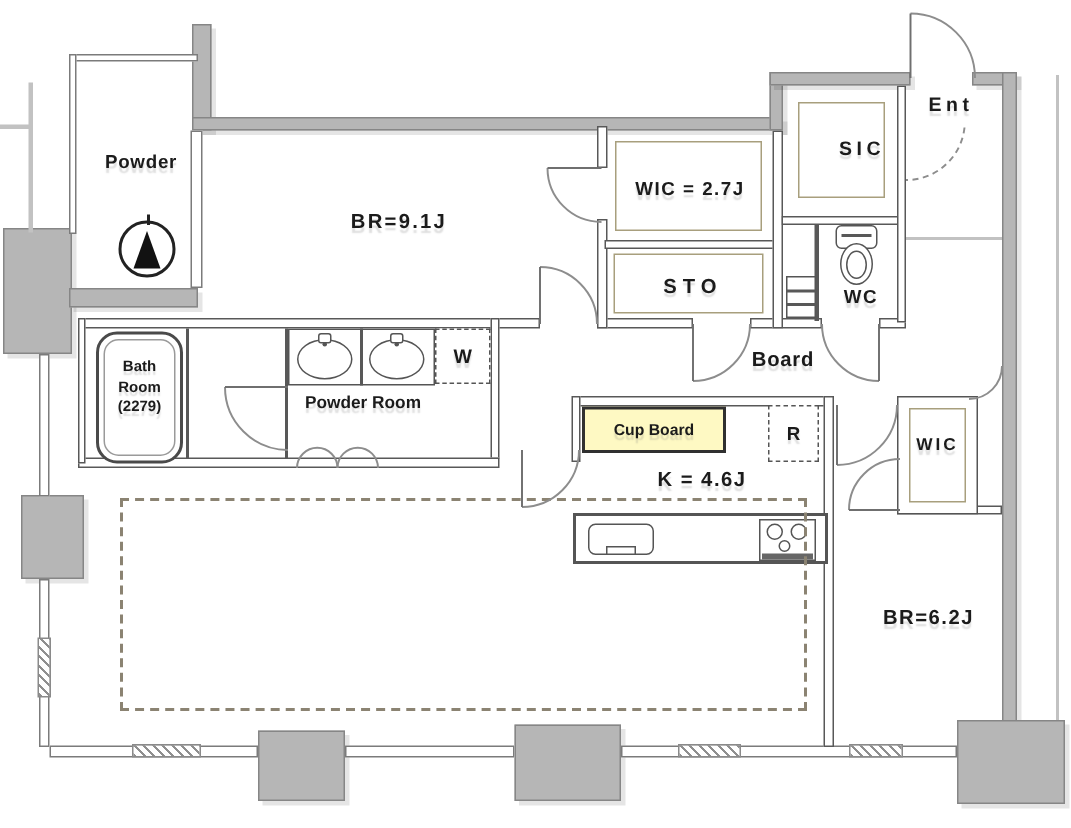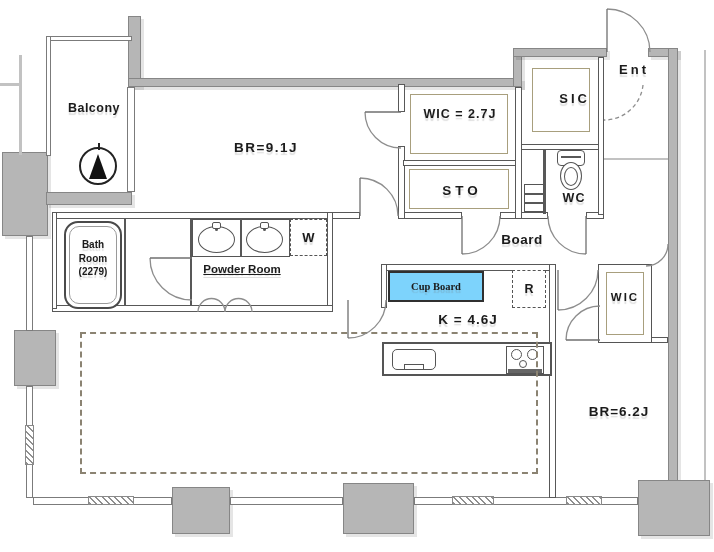--- a/index.html
+++ b/index.html
@@ -2,22 +2,22 @@
 <html><head>
 <meta charset="utf-8">
 <style>
   html,body{margin:0;padding:0;background:#fff;}
   .plan{position:relative;width:714px;height:552px;background:#ffffff;overflow:hidden;
         font-family:"Liberation Sans","DejaVu Sans",sans-serif;}
   .gw{position:absolute;background:#b6b6b6;border:1px solid #868686;box-sizing:border-box;
       box-shadow:3px 3px 0 rgba(0,0,0,0.10);}
   .iw{position:absolute;background:#fff;border:1.5px solid #585858;box-sizing:border-box;}
   .box{position:absolute;background:#fff;border:1.5px solid #555;box-sizing:border-box;}
-  .box2{position:absolute;background:#7dd3fc;border:2.4px solid #303030;box-sizing:border-box;
-        display:flex;align-items:center;justify-content:center;font-family:Liberation Serif, serif;}
+  .box2{position:absolute;background:#fef9c3;border:2.4px solid #303030;box-sizing:border-box;
+        display:flex;align-items:center;justify-content:center;}
   .ln{position:absolute;background:#585858;}
   .lnl{position:absolute;background:#c2c2c2;}
   .win{position:absolute;background:#fff;border:1px solid #7b7b7b;box-sizing:border-box;}
   .hatch{position:absolute;border:1px solid #8a8a8a;box-sizing:border-box;
          background:repeating-linear-gradient(45deg,#8f8f8f 0 1.5px,#fff 1.5px 4.5px);}
   .dashbox{position:absolute;background:#fff;border:1.6px dashed #555;box-sizing:border-box;
            display:flex;align-items:center;justify-content:center;}
   .tanbox{position:absolute;border:1.2px solid #a89f7d;box-sizing:border-box;background:transparent;}
   .lddash{position:absolute;border:2px dashed #8b8372;box-sizing:border-box;}
   .lbl{position:absolute;font-weight:bold;color:#1b1b1b;text-align:center;white-space:nowrap;
@@ -173,26 +173,26 @@
       <path d="M 607,52 L 607,9"></path>
       <path d="M 462,216 L 462,254"></path>
       <path d="M 586,216 L 586,254"></path>
       <path d="M 348,300 L 348,338"></path>
       <path d="M 558,270 L 558,310"></path>
       <path d="M 600,340 L 566,340"></path>
       <path d="M 192,258 L 150,258"></path>
     </g>
   </svg>
 
-  <div class="lbl" style="left:52px;top:101px;width:84px;font-size:12.5px;letter-spacing:0.5px;">Balcony</div>
+  <div class="lbl" style="left:52px;top:101px;width:84px;font-size:12.5px;letter-spacing:0.5px;">Powder</div>
   <div class="lbl" style="left:214px;top:140px;width:104px;font-size:13.5px;letter-spacing:1.5px;">BR=9.1J</div>
-  <div class="lbl" style="left:408px;top:107px;width:104px;font-size:12.5px;letter-spacing:1px;">WIC = 2.7J</div>
+  <div class="lbl" style="left:408px;top:119px;width:104px;font-size:12.5px;letter-spacing:1px;">WIC = 2.7J</div>
   <div class="lbl" style="left:432px;top:183px;width:60px;font-size:13.5px;letter-spacing:4px;">STO</div>
   <div class="lbl" style="left:540px;top:91px;width:50px;font-size:13px;letter-spacing:3px;text-align:right;">SIC</div>
   <div class="lbl" style="left:606px;top:62px;width:56px;font-size:13px;letter-spacing:3px;">Ent</div>
   <div class="lbl" style="left:554px;top:191px;width:40px;font-size:12.5px;letter-spacing:1px;">WC</div>
   <div class="lbl" style="left:494px;top:232px;width:56px;font-size:13.5px;letter-spacing:0.5px;">Board</div>
-  <div class="lbl" style="left:194px;top:263px;width:96px;font-size:11.5px;text-decoration:underline;">Powder Room</div>
+  <div class="lbl" style="left:194px;top:263px;width:96px;font-size:11.5px;">Powder Room</div>
   <div class="lbl" style="left:424px;top:312px;width:88px;font-size:13.5px;letter-spacing:1px;">K = 4.6J</div>
   <div class="lbl" style="left:598px;top:291px;width:54px;font-size:11.5px;letter-spacing:2px;">WIC</div>
   <div class="lbl" style="left:574px;top:404px;width:90px;font-size:13.5px;letter-spacing:1px;">BR=6.2J</div>
 
 </div>
 
 </body></html>

